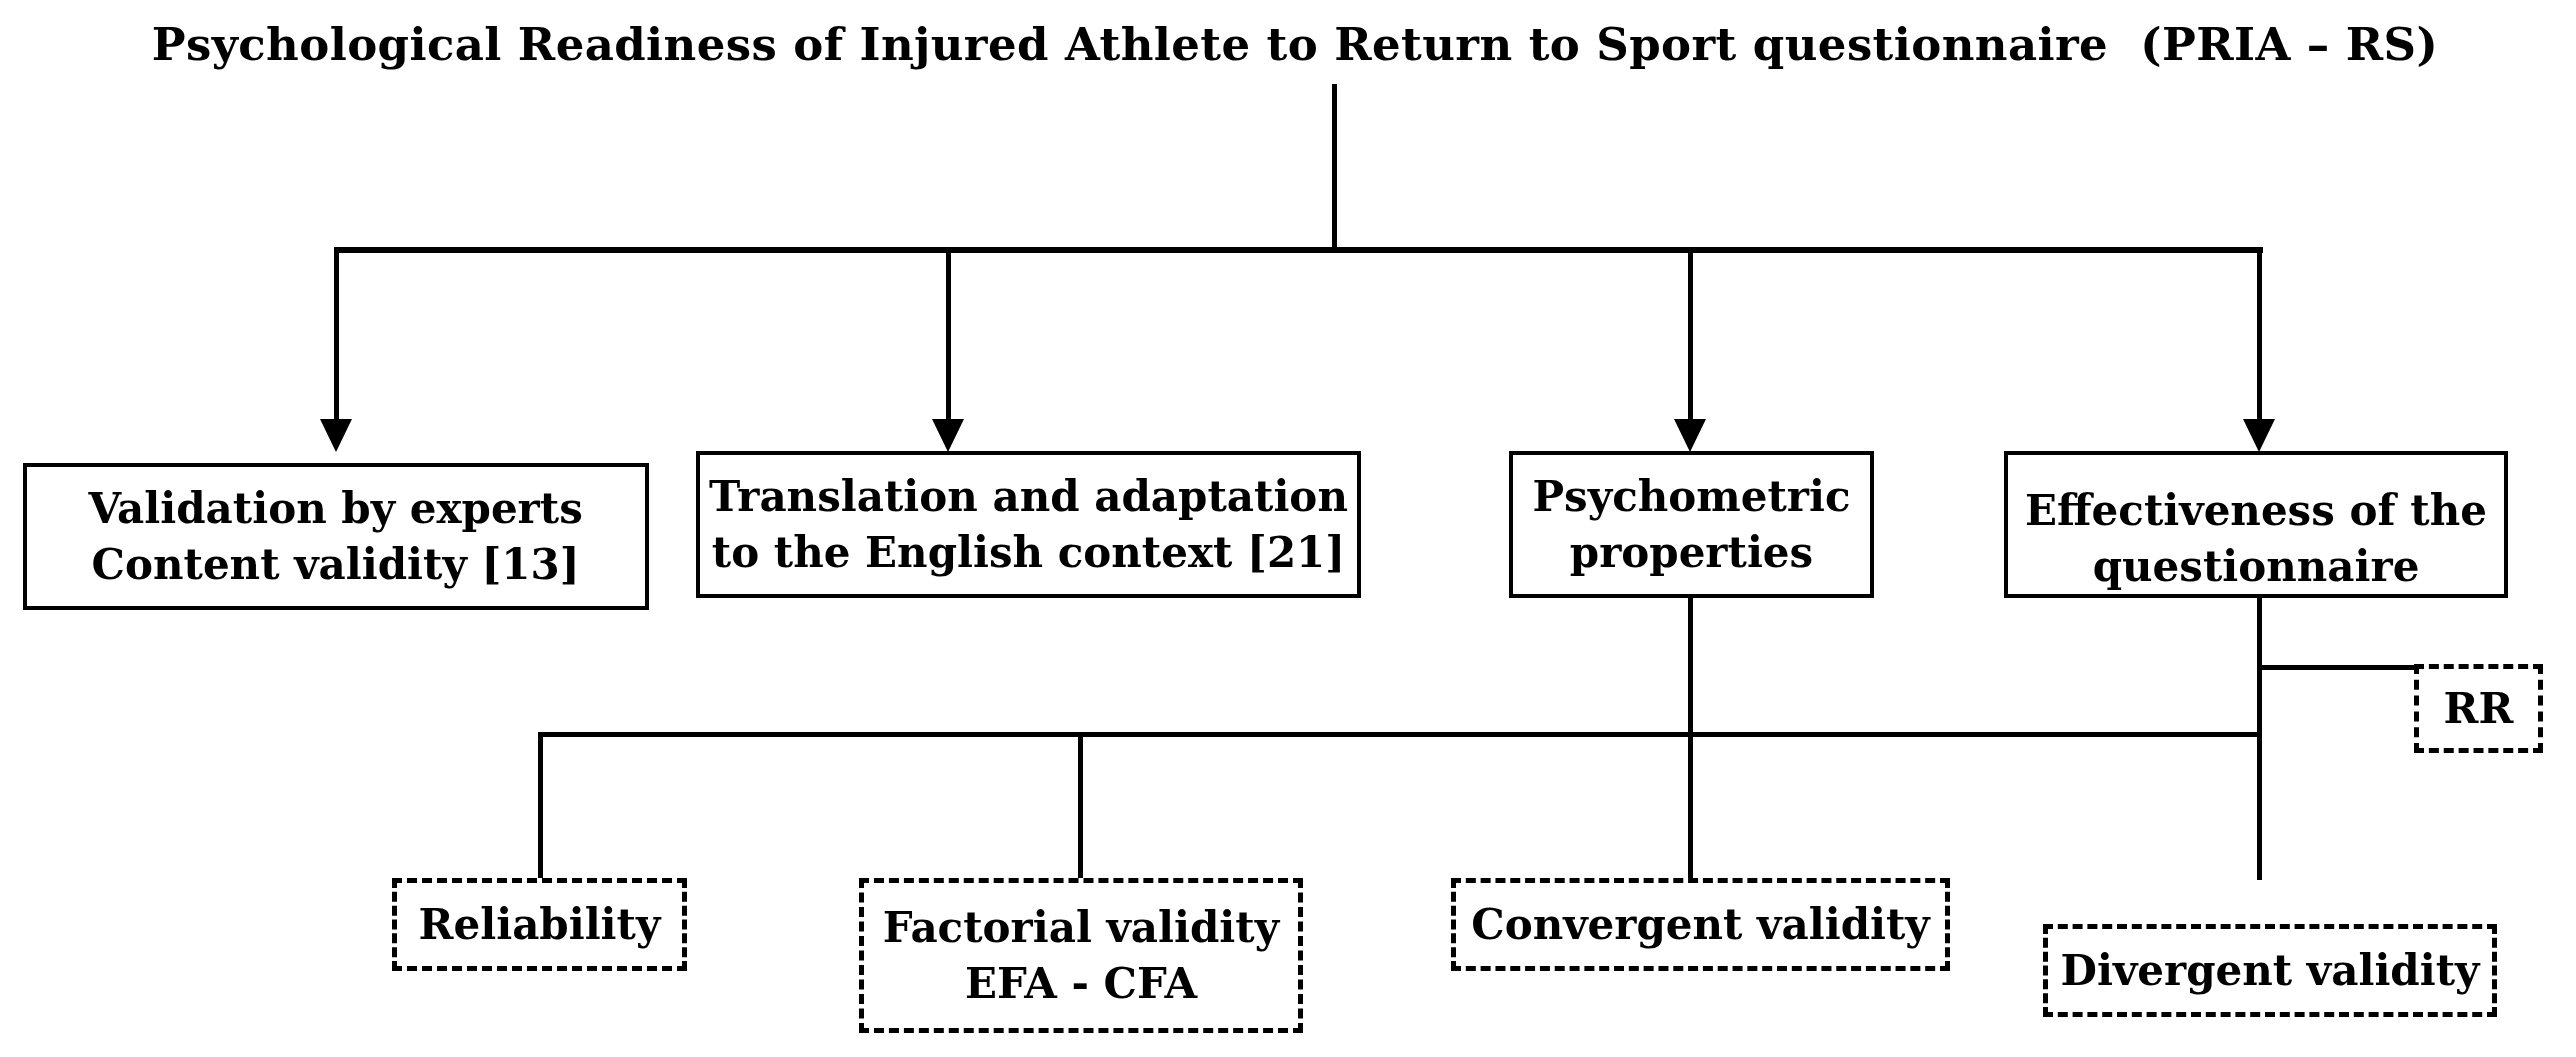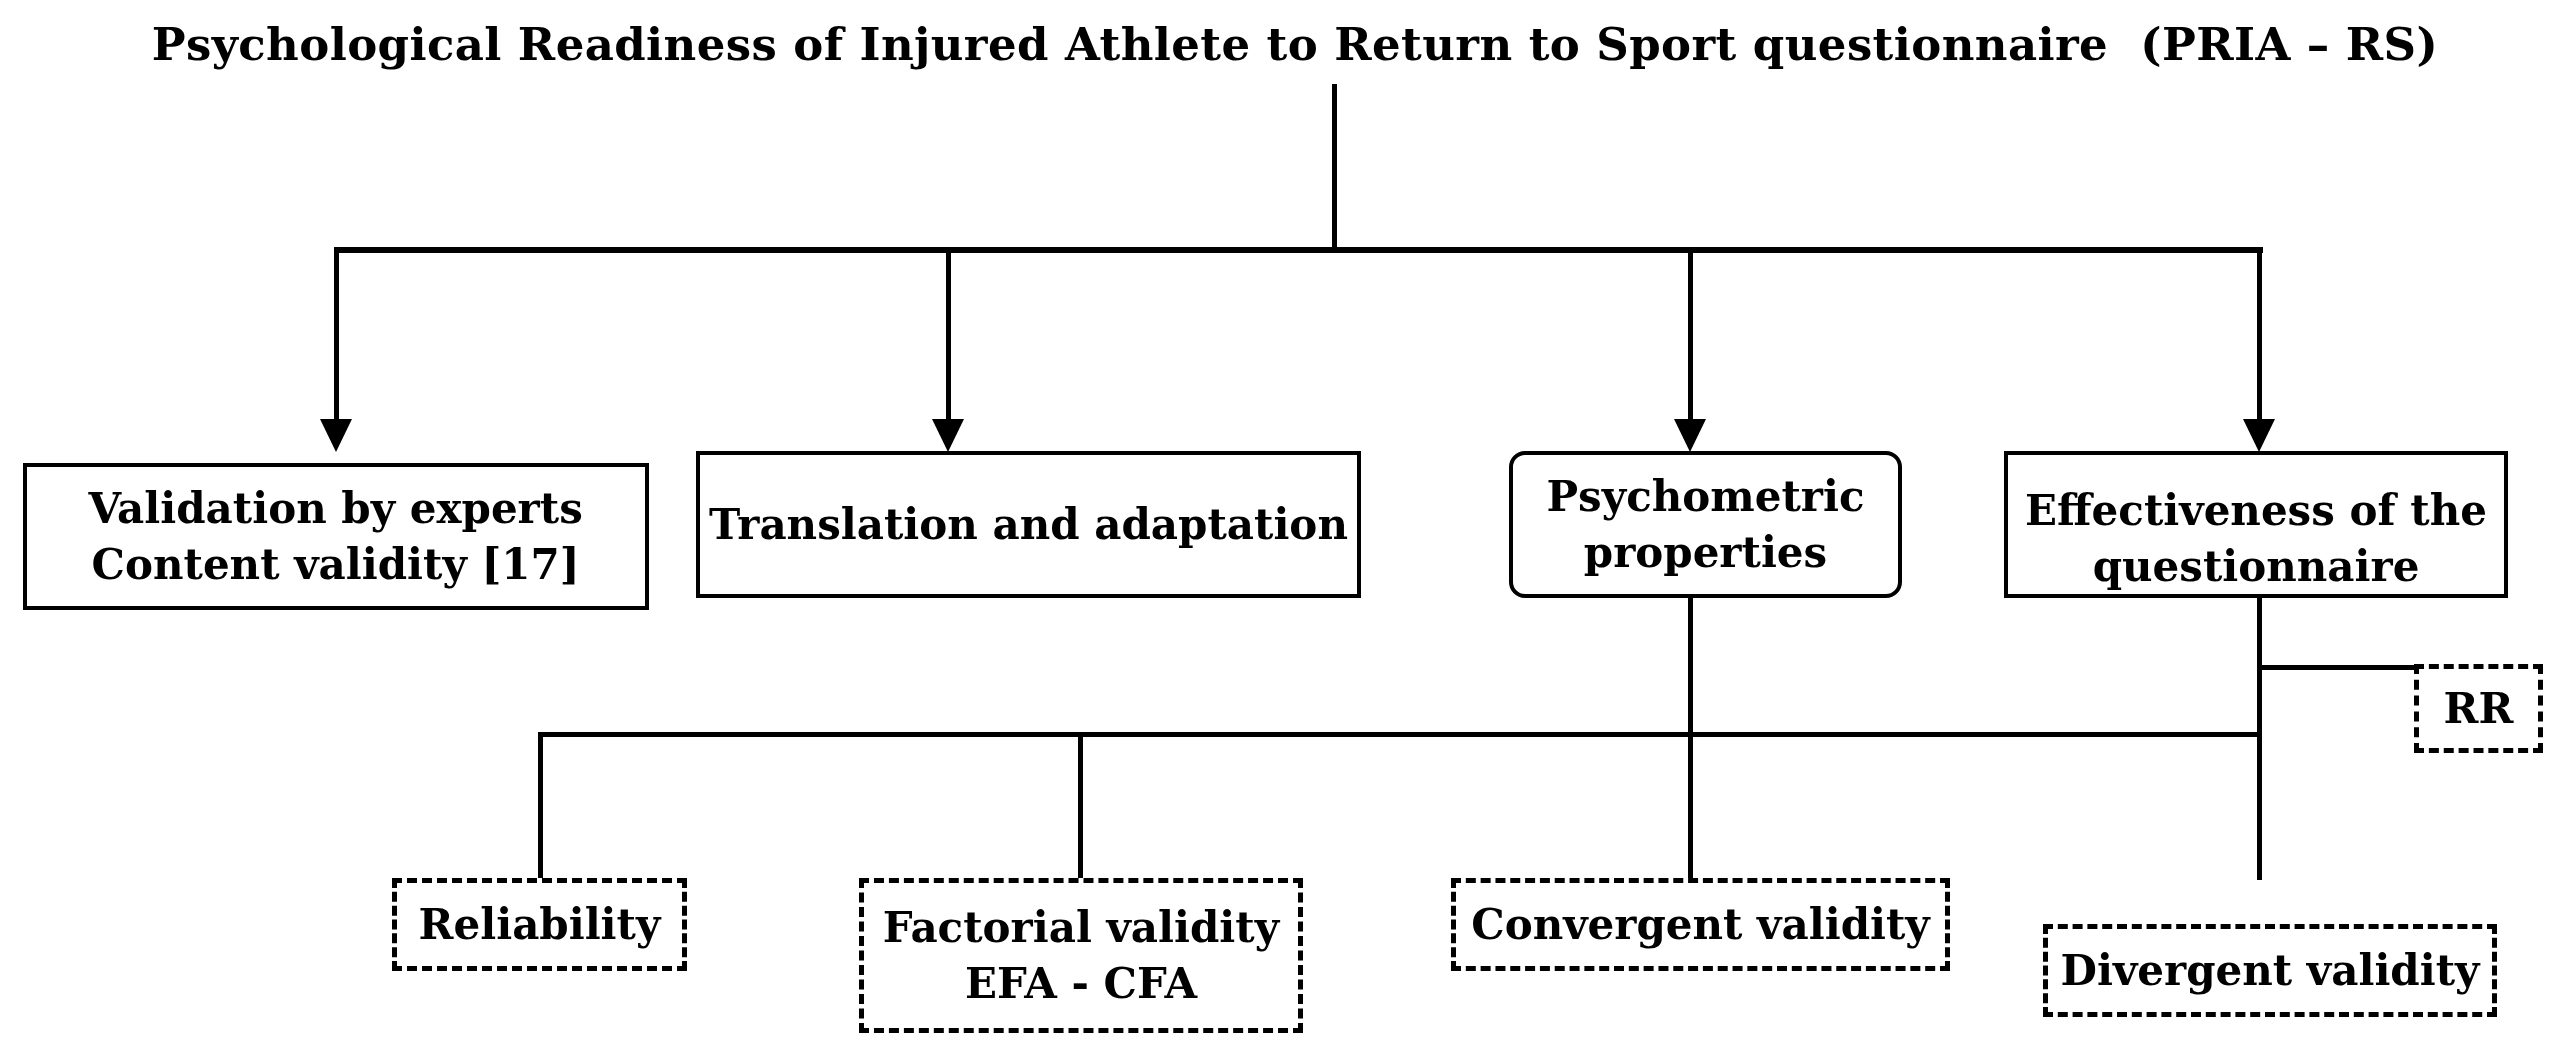--- a/index.html
+++ b/index.html
@@ -46,26 +46,27 @@
   <div class="vline" style="left:946px; top:250px; width:4.5px; height:170px;"></div>
   <div class="vline" style="left:1688px; top:250px; width:4.5px; height:170px;"></div>
   <div class="vline" style="left:2257px; top:250px; width:4.5px; height:170px;"></div>
   <div class="arrow" style="left:320px;  top:419px;"></div>
   <div class="arrow" style="left:932px; top:419px;"></div>
   <div class="arrow" style="left:1674px; top:419px;"></div>
   <div class="arrow" style="left:2243px; top:419px;"></div>
 
   <div class="box solid" style="left:22.6px; top:451px; width:626px; height:147px;margin-top:12px;">
     <span class="ln">Validation by experts</span>
-    <span class="ln">Content validity [17]</span>
+    <span class="ln">Content validity [13]</span>
   </div>
   <div class="box solid" style="left:696px; top:451px; width:665px; height:147px;">
     <span class="ln">Translation and adaptation</span>
+    <span class="ln">to the English context [21]</span>
   </div>
-  <div class="box solid" style="left:1509px; top:451px; width:393px; height:147px;border-radius:16px;">
+  <div class="box solid" style="left:1509px; top:451px; width:365px; height:147px;">
     <span class="ln">Psychometric</span>
     <span class="ln">properties</span>
   </div>
   <div class="box solid" style="left:2004px; top:451px; width:504px; height:147px;justify-content:flex-end;">
     <span class="ln">Effectiveness of the</span>
     <span class="ln">questionnaire</span>
   </div>
 
   <div class="vline" style="left:1688px; top:597px; width:4.5px; height:283px;"></div>
   <div class="vline" style="left:2257px; top:597px; width:4.5px; height:283px;"></div>

